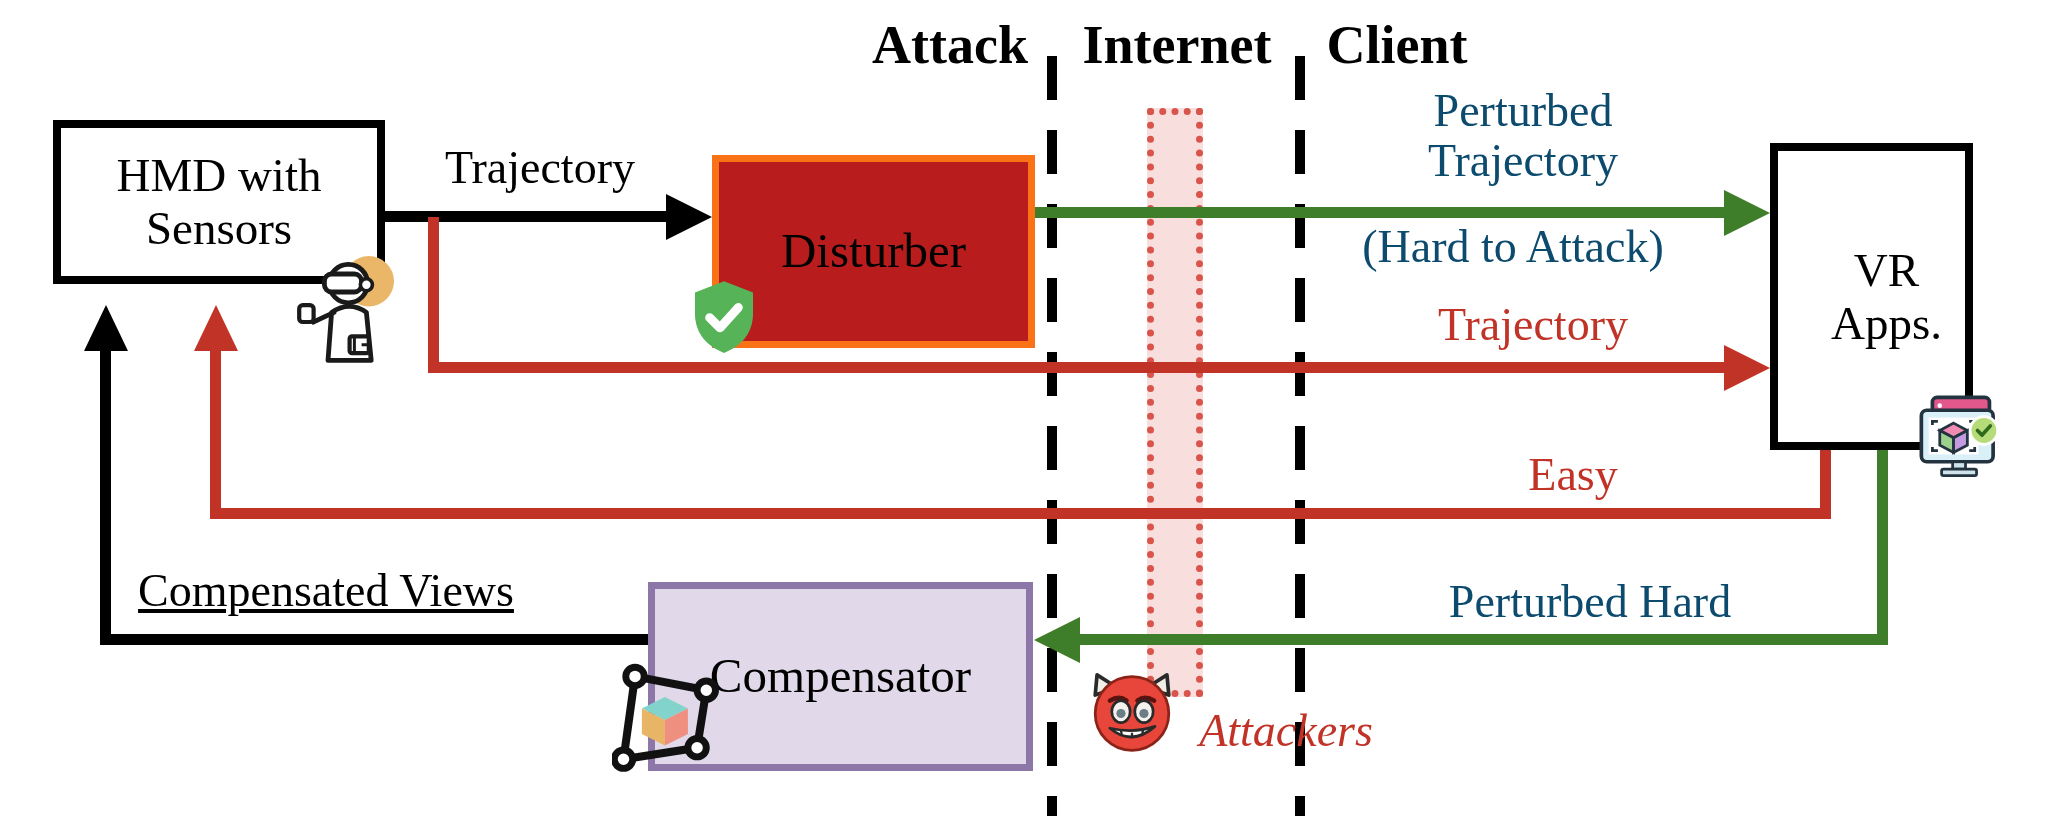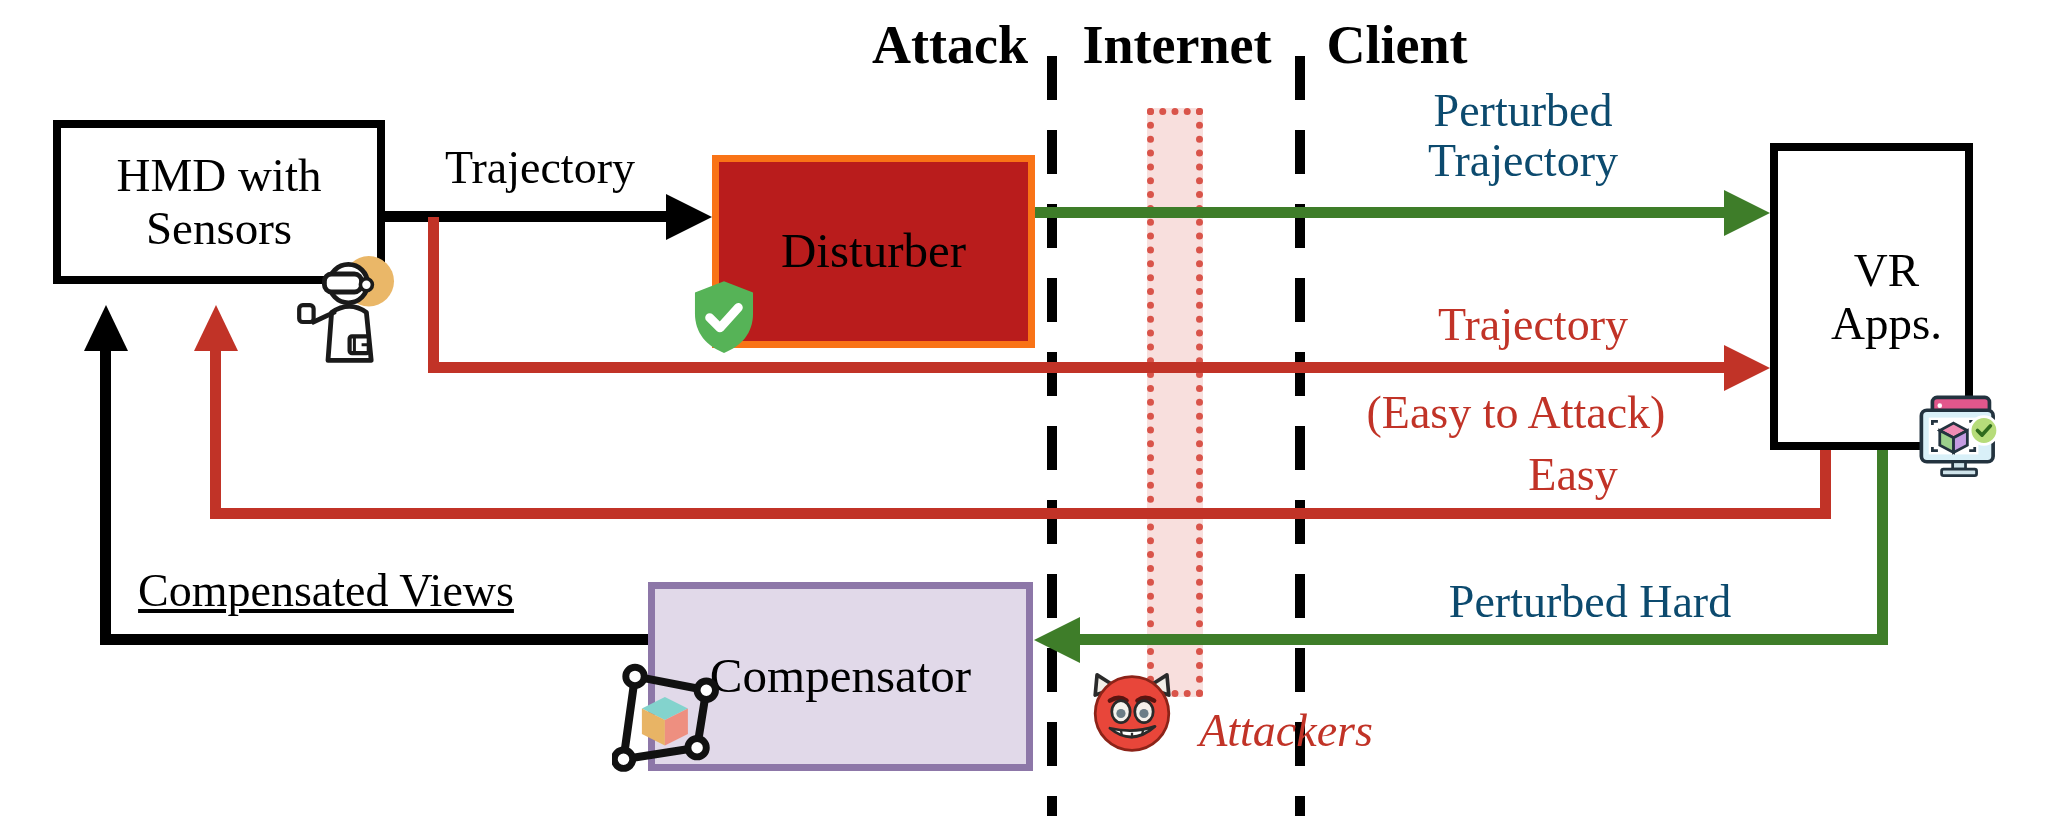--- a/index.html
+++ b/index.html
@@ -49,26 +49,26 @@
   <div class="zone-label" style="left:1057px;width:240px;">Internet</div>
   <div class="zone-label" style="left:1297px;width:200px;">Client</div>
 
   <div class="wire" style="left:385px;top:211px;width:290px;height:11px;background:#000;"></div>
   <div class="head head-right" style="left:666px;top:194px;border-left-color:#000;"></div>
   <div class="lbl black" style="left:400px;top:143px;width:280px;">Trajectory</div>
 
   <div class="wire" style="left:1035px;top:207px;width:692px;height:11px;background:#3e7d29;"></div>
   <div class="head head-right" style="left:1724px;top:190px;border-left-color:#3e7d29;"></div>
   <div class="lbl green" style="left:1368px;top:86px;width:310px;">Perturbed Trajectory</div>
+  <div class="lbl green" style="left:1298px;top:222px;width:430px;">(Hard to Attack)</div>
 
   <div class="wire" style="left:428px;top:217px;width:11px;height:156px;background:#c13327;"></div>
   <div class="wire" style="left:428px;top:362px;width:1299px;height:11px;background:#c13327;"></div>
   <div class="head head-right" style="left:1724px;top:345px;border-left-color:#c13327;"></div>
   <div class="lbl red" style="left:1363px;top:300px;width:340px;">Trajectory</div>
-  <div class="lbl red" style="left:1301px;top:388px;width:430px;">(Easy to Attack)</div>
 
   <div class="wire" style="left:1820px;top:450px;width:11px;height:69px;background:#c13327;"></div>
   <div class="wire" style="left:210px;top:508px;width:1621px;height:11px;background:#c13327;"></div>
   <div class="wire" style="left:210px;top:345px;width:11px;height:174px;background:#c13327;"></div>
   <div class="head head-up" style="left:194px;top:305px;border-bottom-color:#c13327;"></div>
   <div class="lbl red" style="left:1443px;top:450px;width:260px;">Easy</div>
 
   <div class="wire" style="left:1877px;top:450px;width:11px;height:195px;background:#3e7d29;"></div>
   <div class="wire" style="left:1077px;top:634px;width:811px;height:11px;background:#3e7d29;"></div>
   <div class="head head-left" style="left:1034px;top:617px;border-right-color:#3e7d29;"></div>

